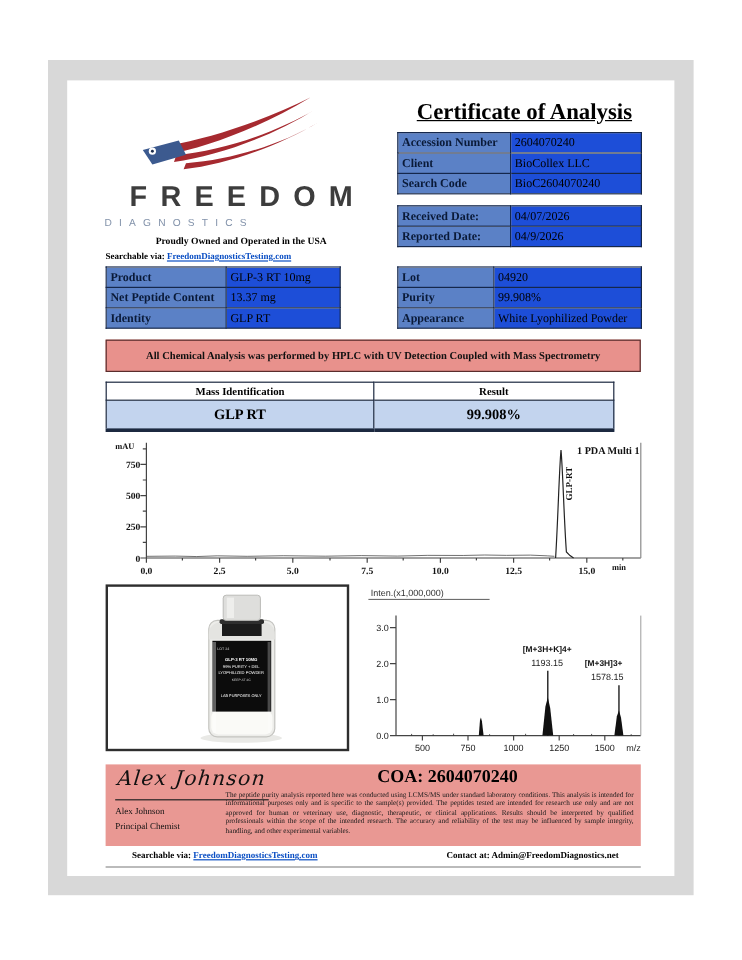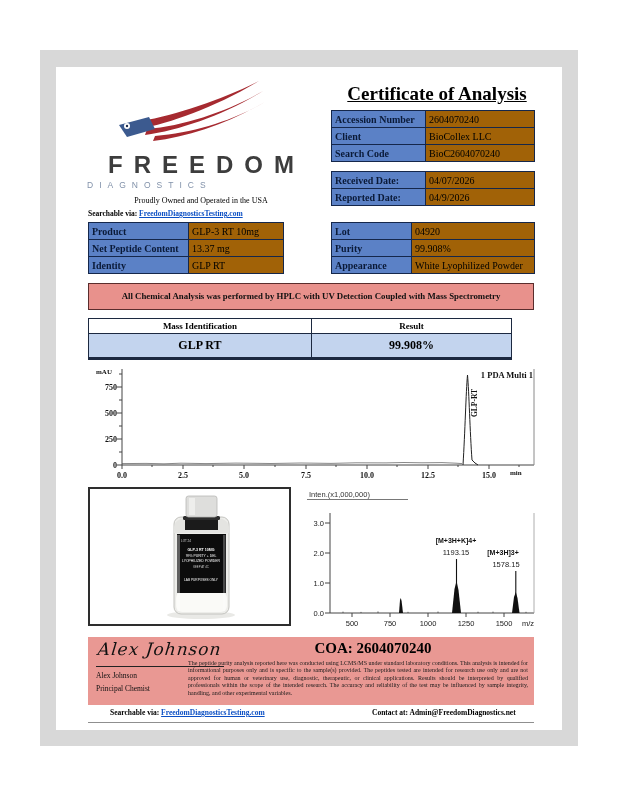--- a/index.html
+++ b/index.html
@@ -10,33 +10,33 @@
 
   
   .logo-swoosh { position:absolute; left:55px; top:10px; width:180px; height:72px; }
   .brand { position:absolute; left:25px; top:84px; width:240px; text-align:center;
            font-family:Liberation Sans, sans-serif; font-weight:bold; font-size:24px;
            letter-spacing:11px; text-indent:11px; color:#3d3d3d; }
   .brand-sub { position:absolute; left:25px; top:113px; width:240px; 
            font-family:Liberation Sans, sans-serif; font-size:8.5px; letter-spacing:6px;
            text-indent:6px; color:#8292aa; }
   .tagline { position:absolute; left:25px; top:129px; width:240px; text-align:center;
-           font-weight:normal; font-size:8px; color:#000; }
+           font-weight:bold; font-size:8px; color:#000; }
   .search-line { position:absolute; left:32px; top:142px; font-size:7.5px; font-weight:bold; color:#000; }
   .lnk { color:#0b4fc4; text-decoration:underline; cursor:pointer; }
 
   
   .cert-title { position:absolute; left:262px; top:16px; width:238px; text-align:center;
            font-size:19px; font-weight:bold; text-decoration:underline; color:#000; }
 
   
   table.kv { position:absolute; border-collapse:collapse; font-size:10px; table-layout:fixed; }
   table.kv td { border:1px solid #15274b; height:17px; padding:0 3px; vertical-align:middle; overflow:hidden; white-space:nowrap; }
   table.kv td.k { background:#5b81c6; font-weight:bold; color:#0a1a38; }
-  table.kv td.v { background:#a16207; color:#000; }
+  table.kv td.v { background:#1d4ed8; color:#000; }
   .t-info { left:275px; top:43px;  width:204px; }
   .t-date { left:275px; top:104px; width:204px; }
   .t-prod { left:32px;  top:155px; width:196px; }
   .t-lot  { left:275px; top:155px; width:204px; }
 
   .banner { position:absolute; left:32px; top:216px; width:446px; height:27px;
            background:#e8918c; border:1.5px solid #5a2d2d; text-align:center;
            line-height:24px; font-weight:bold; font-size:8.8px; color:#111; }
 
   table.mass { position:absolute; left:32px; top:251px; width:424px; border-collapse:collapse;

